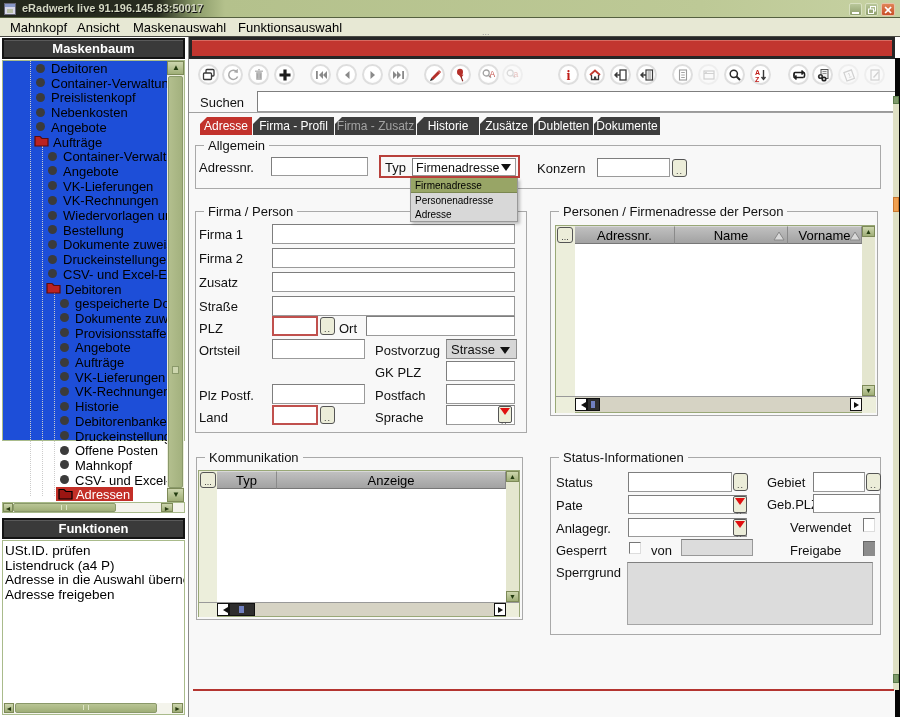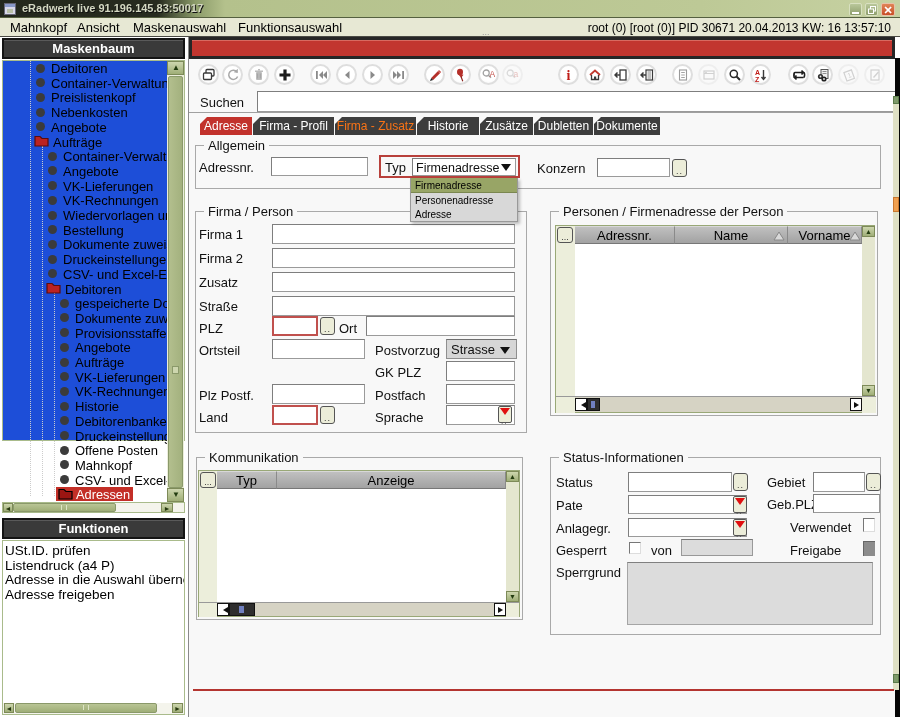--- a/index.html
+++ b/index.html
@@ -39,21 +39,20 @@
         <rect x="1.5" y="4" width="5" height="4.5" fill="#99a878" stroke="#fff"></rect>
       </svg>
     </div>
 <div class="abs" style="left:881px;top:3px;width:14px;height:13px;border-radius:2px;background:linear-gradient(#e08456,#c84f28);border:1px solid #e8c0a8;color:#fff;font-size:11px;font-weight:bold;text-align:center;line-height:12px;">✕</div>
 </div>
 <div class="abs" style="left:0;top:18px;width:900px;height:19px;background:#e7e8d4;border-bottom:1px solid #4a4a44;font-size:13px;color:#000;">
 <span class="abs" style="left:10px;top:2px;">Mahnkopf</span>
 <span class="abs" style="left:77px;top:2px;">Ansicht</span>
 <span class="abs" style="left:133px;top:2px;">Maskenauswahl</span>
 <span class="abs" style="left:238px;top:2px;">Funktionsauswahl</span>
-<span class="abs" style="right:9px;top:3px;font-size:12px;">root (0) [root (0)] PID 30671  20.04.2013 KW:  16  13:57:10</span>
 </div>
 <div class="abs" style="left:2px;top:38px;width:183px;height:21px;background:#3a3a3a;border:2px solid #141414;box-shadow:inset 0 1px 0 #5a5a5a;color:#fff;font-size:13px;font-weight:bold;text-align:center;line-height:17px;">Maskenbaum</div>
 <div class="abs" style="left:2px;top:60px;width:183px;height:381px;background:#1d4ed8;border:1px solid #a9bb8b;padding-left:36px;">
 <div class="abs" style="left:27px;top:0;width:1px;height:435px;border-left:1px dotted #ccc;"></div>
 <div class="abs" style="left:39px;top:85px;width:1px;height:350px;border-left:1px dotted #ccc;"></div>
 <div class="abs" style="left:51px;top:230px;width:1px;height:205px;border-left:1px dotted #ccc;"></div>
 <div class="bullet" style="left:33px;top:2.5px;"></div>
 <span class="tree-t" style="left:48px;top:0.0px;">Debitoren</span>
 <div class="bullet" style="left:33px;top:17.2px;"></div>
 <span class="tree-t" style="left:48px;top:14.7px;">Container-Verwaltung</span>
@@ -308,21 +307,21 @@
     <svg width="14" height="14" viewBox="0 0 14 14">
       <rect x="3" y="2" width="8" height="10" fill="#fff" stroke="#8a8a8a" stroke-width="1.2"></rect>
       <path d="M5 9 L10 3.5 L11 4.5 L6 10 Z" fill="#8a8a8a"></path>
     </svg>
   </div>
 <span class="lbl" style="left:200px;top:95px;">Suchen</span>
 <div class="inp" style="left:257px;top:91px;width:721px;height:21px;font-size:13px;color:#000;text-align:right;line-height:19px;padding-right:7px;">1/1/11</div>
 <div class="abs" style="left:189px;top:112px;width:706px;height:1px;background:#a0a0a0;"></div>
 <div class="abs" style="left:200px;top:117px;width:52px;height:18px;background:#c2322c;clip-path:polygon(7px 0,100% 0,100% 100%,0 100%,0 7px);color:#fff;font-size:12px;text-align:center;line-height:18px;white-space:nowrap;">Adresse</div>
 <div class="abs" style="left:253px;top:117px;width:81px;height:18px;background:#3d3d3d;clip-path:polygon(7px 0,100% 0,100% 100%,0 100%,0 7px);color:#fff;font-size:12px;text-align:center;line-height:18px;white-space:nowrap;">Firma - Profil</div>
-<div class="abs" style="left:335px;top:117px;width:81px;height:18px;background:#3d3d3d;clip-path:polygon(7px 0,100% 0,100% 100%,0 100%,0 7px);color:#f97316;font-size:12px;text-align:center;line-height:18px;white-space:nowrap;">Firma - Zusatz</div>
+<div class="abs" style="left:335px;top:117px;width:81px;height:18px;background:#3d3d3d;clip-path:polygon(7px 0,100% 0,100% 100%,0 100%,0 7px);color:#a3a3a3;font-size:12px;text-align:center;line-height:18px;white-space:nowrap;">Firma - Zusatz</div>
 <div class="abs" style="left:417px;top:117px;width:62px;height:18px;background:#3d3d3d;clip-path:polygon(7px 0,100% 0,100% 100%,0 100%,0 7px);color:#fff;font-size:12px;text-align:center;line-height:18px;white-space:nowrap;">Historie</div>
 <div class="abs" style="left:480px;top:117px;width:53px;height:18px;background:#3d3d3d;clip-path:polygon(7px 0,100% 0,100% 100%,0 100%,0 7px);color:#fff;font-size:12px;text-align:center;line-height:18px;white-space:nowrap;">Zusätze</div>
 <div class="abs" style="left:534px;top:117px;width:59px;height:18px;background:#3d3d3d;clip-path:polygon(7px 0,100% 0,100% 100%,0 100%,0 7px);color:#fff;font-size:12px;text-align:center;line-height:18px;white-space:nowrap;">Dubletten</div>
 <div class="abs" style="left:594px;top:117px;width:66px;height:18px;background:#3d3d3d;clip-path:polygon(7px 0,100% 0,100% 100%,0 100%,0 7px);color:#fff;font-size:12px;text-align:center;line-height:18px;white-space:nowrap;">Dokumente</div>
 <div class="fs" style="left:195px;top:145px;width:686px;height:44px;">
     <span class="leg">Allgemein</span>
   </div>
 <span class="lbl" style="left:199px;top:160px;">Adressnr.</span>
 <div class="inp" style="left:271px;top:157px;width:97px;height:19px;"></div>
 <div class="abs" style="left:379px;top:155px;width:141px;height:23px;border:2px solid #b8403b;"></div>

